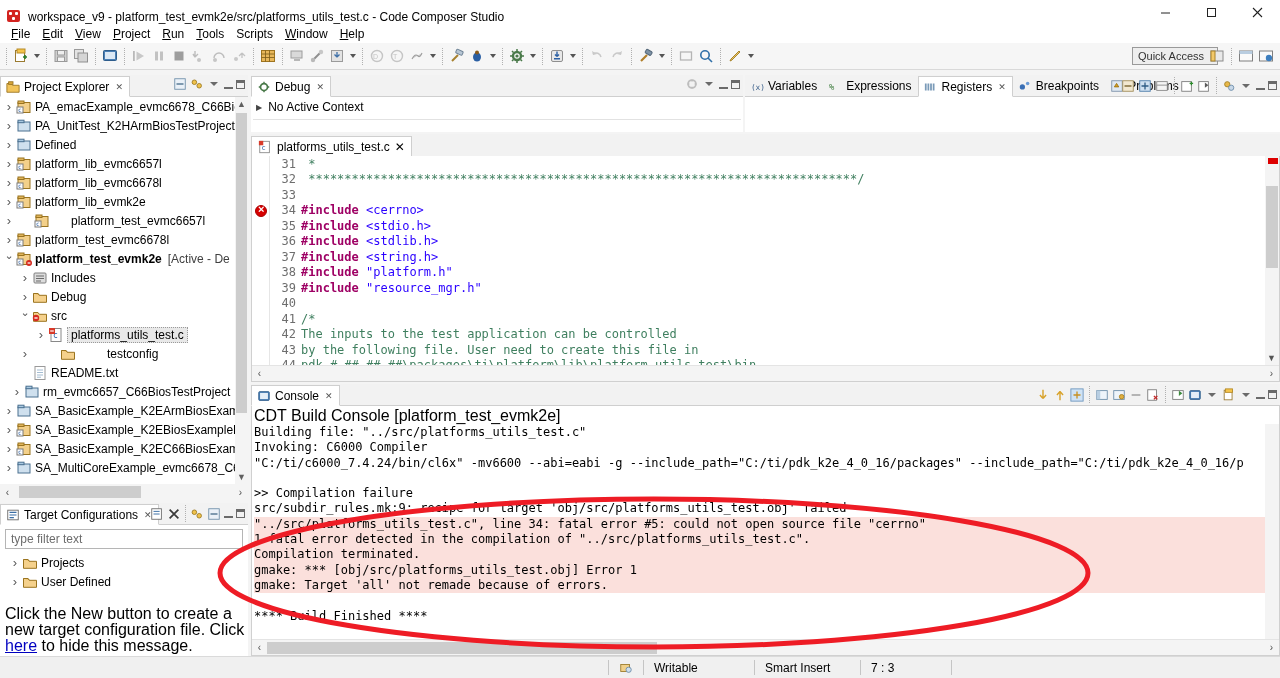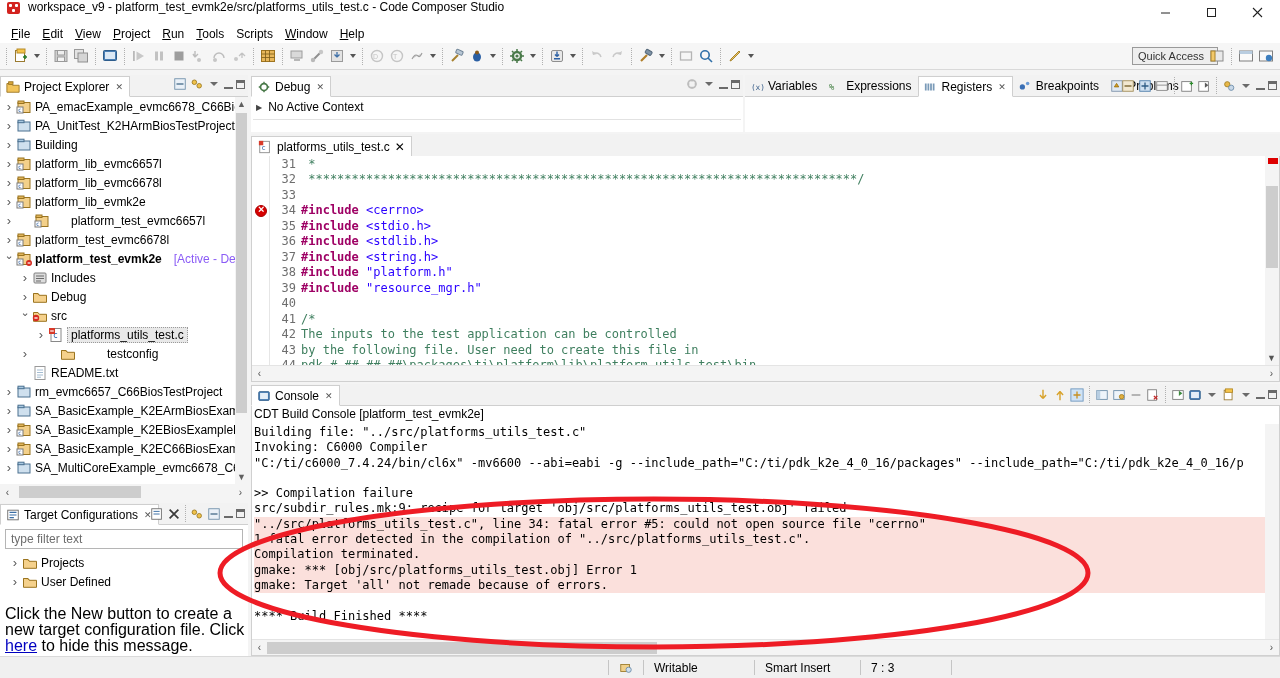--- a/index.html
+++ b/index.html
@@ -10,21 +10,21 @@
     background: #ffffff;
     font-family: "Liberation Sans", sans-serif;
     font-size: 12px;
     color: #000;
   }
   #app { position: relative; width: 1280px; height: 678px; background: #f4f4f4; }
 
   
   .titlebar {
     position: absolute; left: 0; top: 0; width: 1280px; height: 24px;
-    background: #ffffff; display: flex; align-items: flex-start;
+    background: #ffffff; display: flex; align-items: flex-end;
   }
   .title-icon {
     width: 16px; height: 16px; margin-left: 6px; margin-right: 6px;
     position: relative; flex: 0 0 auto;
   }
   .title-icon .cube {
     position: absolute; left: 1px; top: 2px; width: 13px; height: 12px;
     background: #d3231f; border-radius: 2px;
   }
   .title-icon .cube:after {
@@ -116,21 +116,21 @@
     font-size: 12px; padding-left: 2px;
   }
   .twist {
     width: 14px; height: 19px; display: flex; align-items: center; justify-content: center;
     color: #5a5a5a; font-size: 9px; flex: 0 0 auto;
   }
   .twist.open:after { content: "⌄"; font-size: 11px; position: relative; top: -3px; }
   .twist.closed:after { content: "›"; font-size: 13px; }
   .tlabel { margin-left: 3px; }
   .tlabel.bold { font-weight: bold; }
-  .tactive { color: #8b5cf6; margin-left: 12px; }
+  .tactive { color: #404040; margin-left: 6px; }
   .tsel { background: #e8e8e8; border: 1px dotted #9a9a9a; padding: 0 3px; }
   .ficon { width: 16px; height: 16px; flex: 0 0 auto; }
 
   .vscroll-track {
     position: absolute; right: 0; top: 22px; bottom: 16px; width: 13px; background: #f4f4f4;
   }
   .vscroll-up, .vscroll-dn {
     position: absolute; left: 0; width: 13px; height: 14px;
     display: flex; align-items: center; justify-content: center; font-size: 9px; color: #606060;
   }
@@ -215,21 +215,21 @@
   }
   .err-rule { position: absolute; right: 1px; top: 2px; width: 10px; height: 6px; background: #d00; }
 
   
   #console { left: 251px; top: 384px; width: 1029px; height: 272px; background: #fff; }
   .console-body {
     position: absolute; left: 0; top: 22px; right: 0; bottom: 0; background: #fff;
     border: 1px solid #d0d0d0; border-top: none; overflow: hidden;
   }
   .con-head {
-    position: absolute; left: 2px; top: 1px; font-size: 12px; color: #000;
+    position: absolute; left: 2px; top: 1px; font-size: 16px; color: #000;
     font-family: "Liberation Sans", sans-serif;
   }
   .con-lines {
     position: absolute; left: 2px; top: 19px; right: 14px; bottom: 16px;
     font-family: "DejaVu Sans Mono", monospace; font-size: 12px; overflow: hidden;
   }
   .conline { height: 15.3px; white-space: pre; line-height: 15.3px; }
   .conline.err { background: #fbe0dc; }
   .con-vscroll { position: absolute; right: 0; top: 18px; bottom: 16px; width: 14px; background: #f4f4f4; }
   .con-hscroll {
@@ -547,21 +547,21 @@
             <rect x="2" y="2.2" width="6" height="2.5" fill="#a8c8e0" stroke="#4a7090"></rect>
           </svg>
           <span class="tlabel">PA_UnitTest_K2HArmBiosTestProject</span>
         </div>
         <div class="trow" style="padding-left: 2px;">
           <span class="twist closed"></span>
           <svg viewBox="0 0 16 16" class="ficon">
             <rect x="2" y="4" width="12" height="9" fill="#cfe0ee" stroke="#4a7090"></rect>
             <rect x="2" y="2.2" width="6" height="2.5" fill="#a8c8e0" stroke="#4a7090"></rect>
           </svg>
-          <span class="tlabel">Building</span>
+          <span class="tlabel">Defined</span>
         </div>
         <div class="trow" style="padding-left: 2px;">
           <span class="twist closed"></span>
           <svg viewBox="0 0 16 16" class="ficon">
             <rect x="2" y="3.5" width="12" height="10" fill="#f3d08a" stroke="#9a7420"></rect>
             <rect x="2" y="2" width="6" height="2.5" fill="#e0b45a" stroke="#9a7420"></rect>
             <rect x="1" y="8" width="6" height="6" fill="#fff" stroke="#7a7a7a"></rect>
             <text x="2" y="13" font-size="6" fill="#2a5fa5" font-family="monospace">c</text>
           </svg>
           <span class="tlabel">platform_lib_evmc6657l</span>
@@ -663,21 +663,21 @@
           <span class="tlabel">testconfig</span>
         </div>
         <div class="trow" style="padding-left: 18px;">
           <span class="twist "></span>
           <svg viewBox="0 0 16 16" class="ficon">
             <rect x="3" y="1.5" width="10" height="13" fill="#fff" stroke="#9a9a9a"></rect>
             <path d="M5 5h6M5 7.5h6M5 10h6M5 12.2h4" stroke="#9ab4cc" stroke-width=".9"></path>
           </svg>
           <span class="tlabel">README.txt</span>
         </div>
-        <div class="trow" style="padding-left: 2px;">
+        <div class="trow" style="padding-left: 10px;">
           <span class="twist closed"></span>
           <svg viewBox="0 0 16 16" class="ficon">
             <rect x="2" y="4" width="12" height="9" fill="#cfe0ee" stroke="#4a7090"></rect>
             <rect x="2" y="2.2" width="6" height="2.5" fill="#a8c8e0" stroke="#4a7090"></rect>
           </svg>
           <span class="tlabel">rm_evmc6657_C66BiosTestProject</span>
         </div>
         <div class="trow" style="padding-left: 2px;">
           <span class="twist closed"></span>
           <svg viewBox="0 0 16 16" class="ficon">

